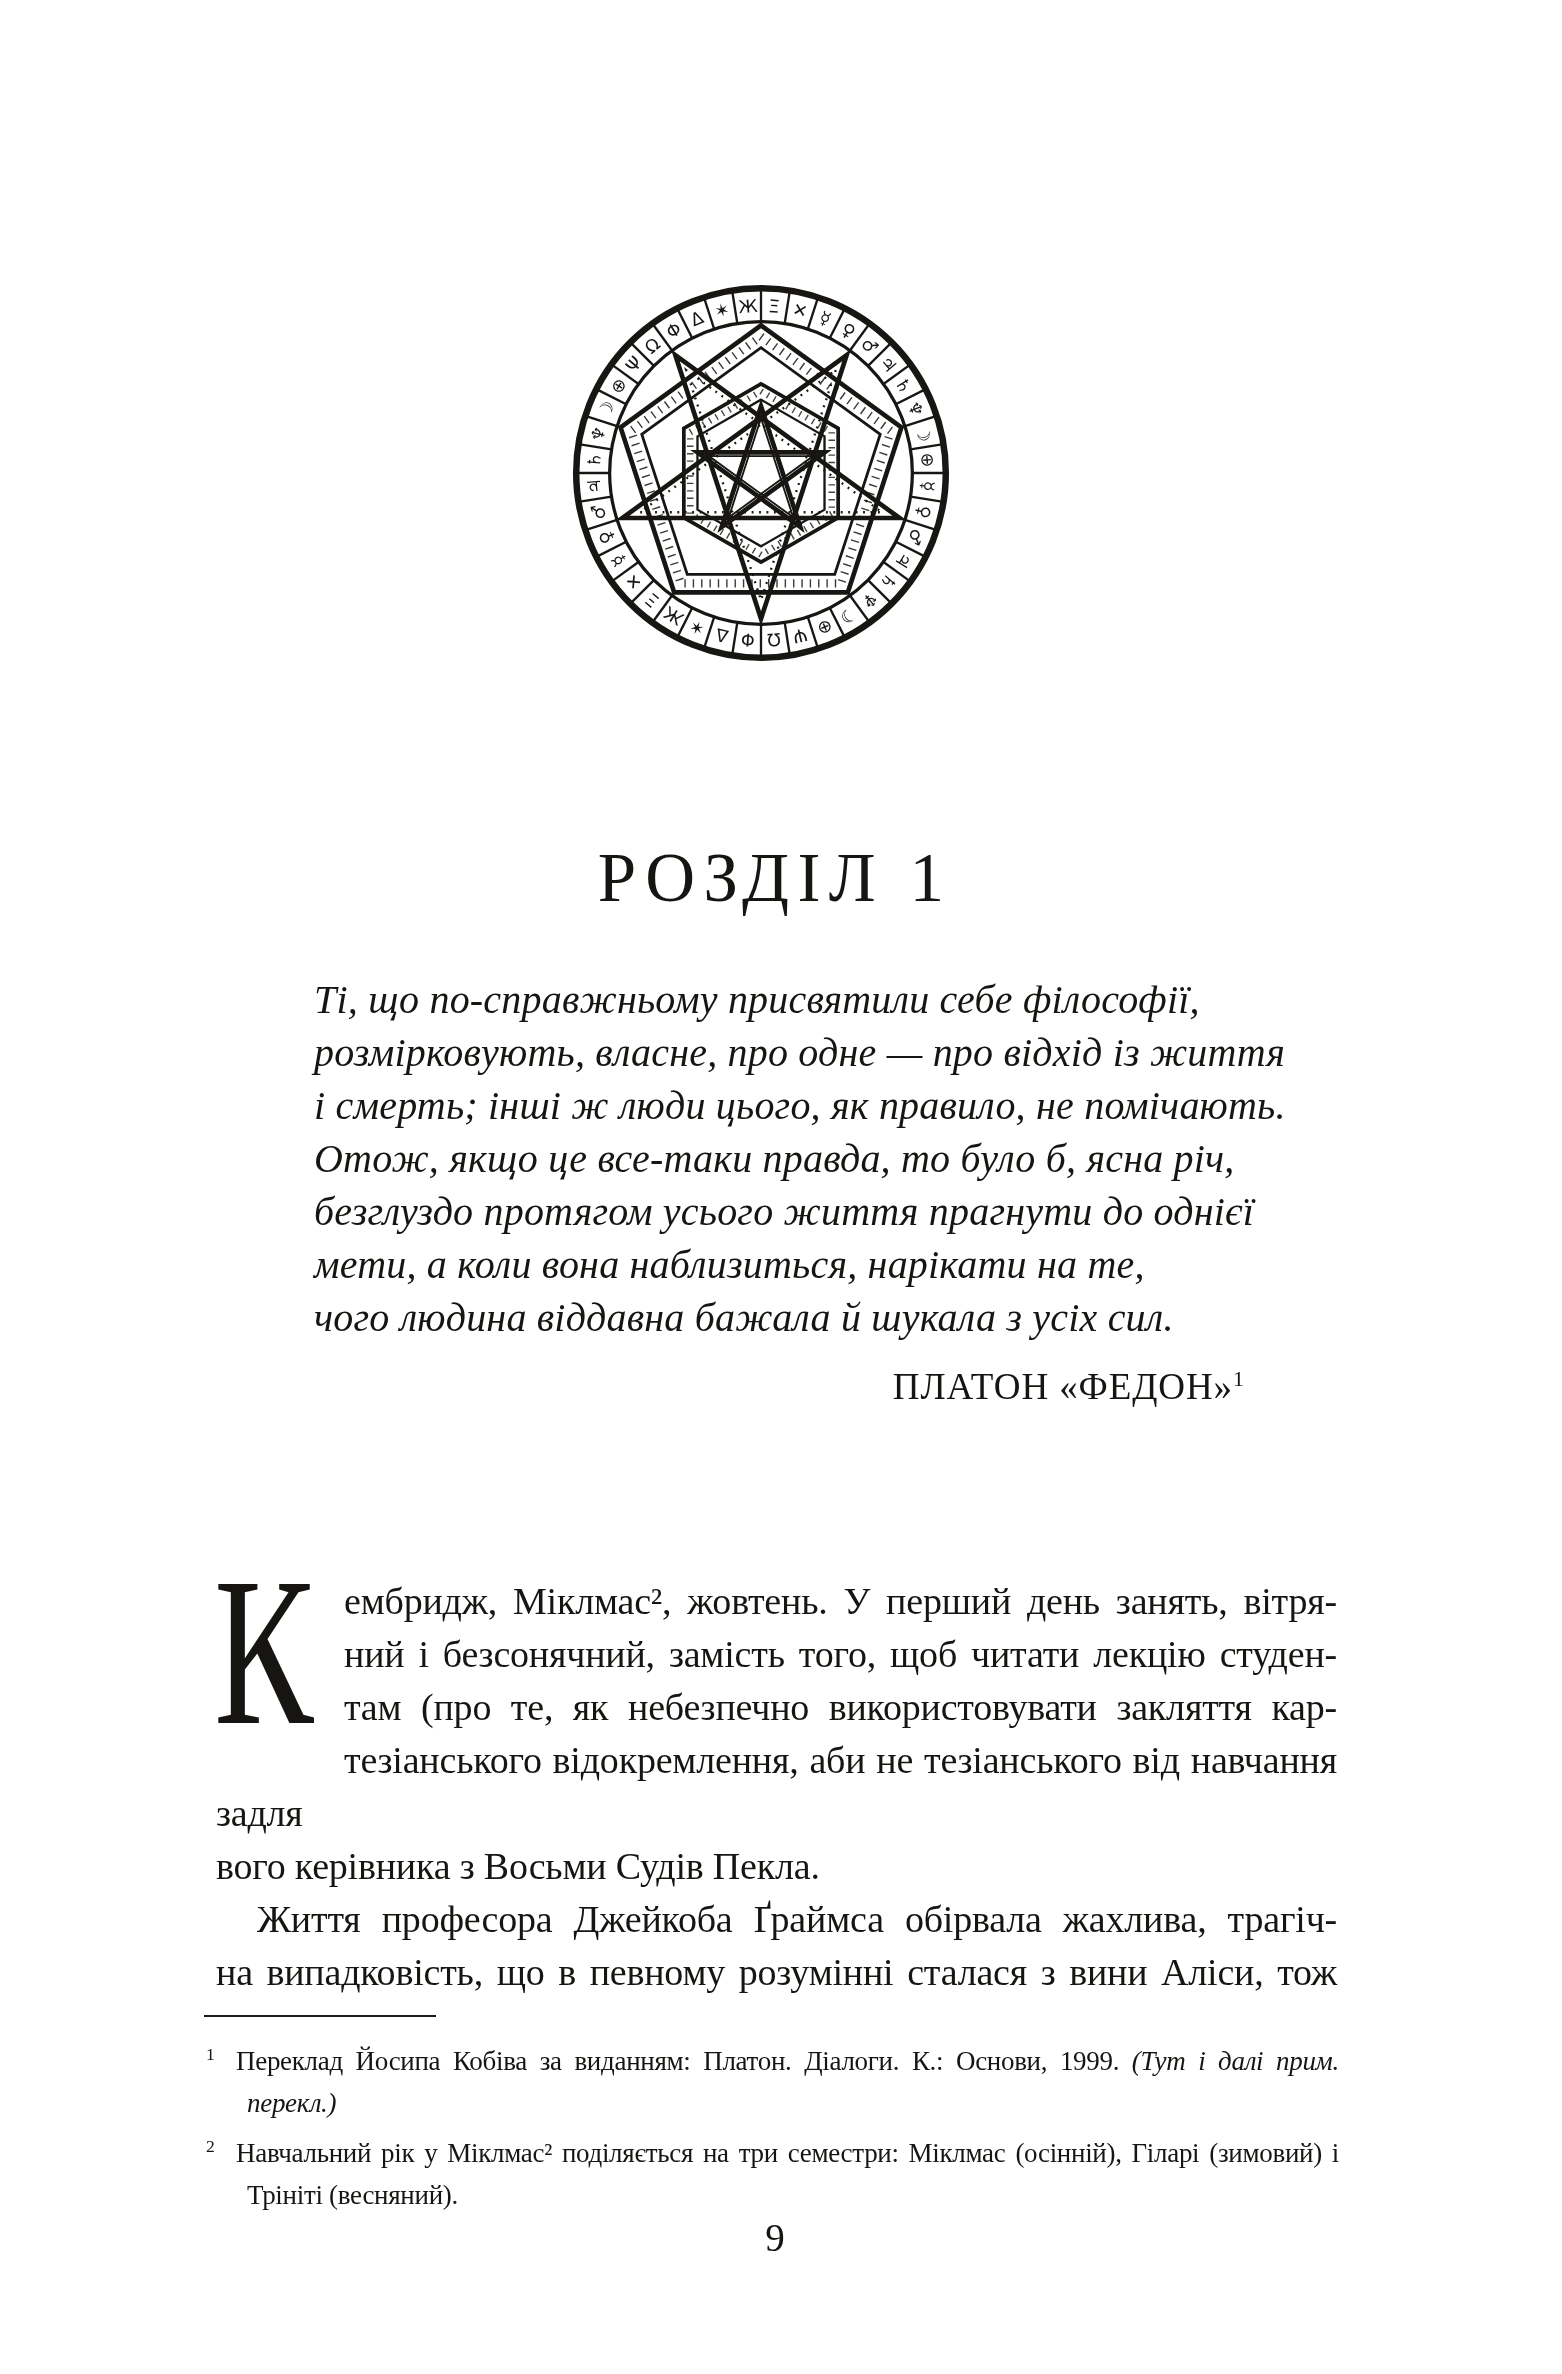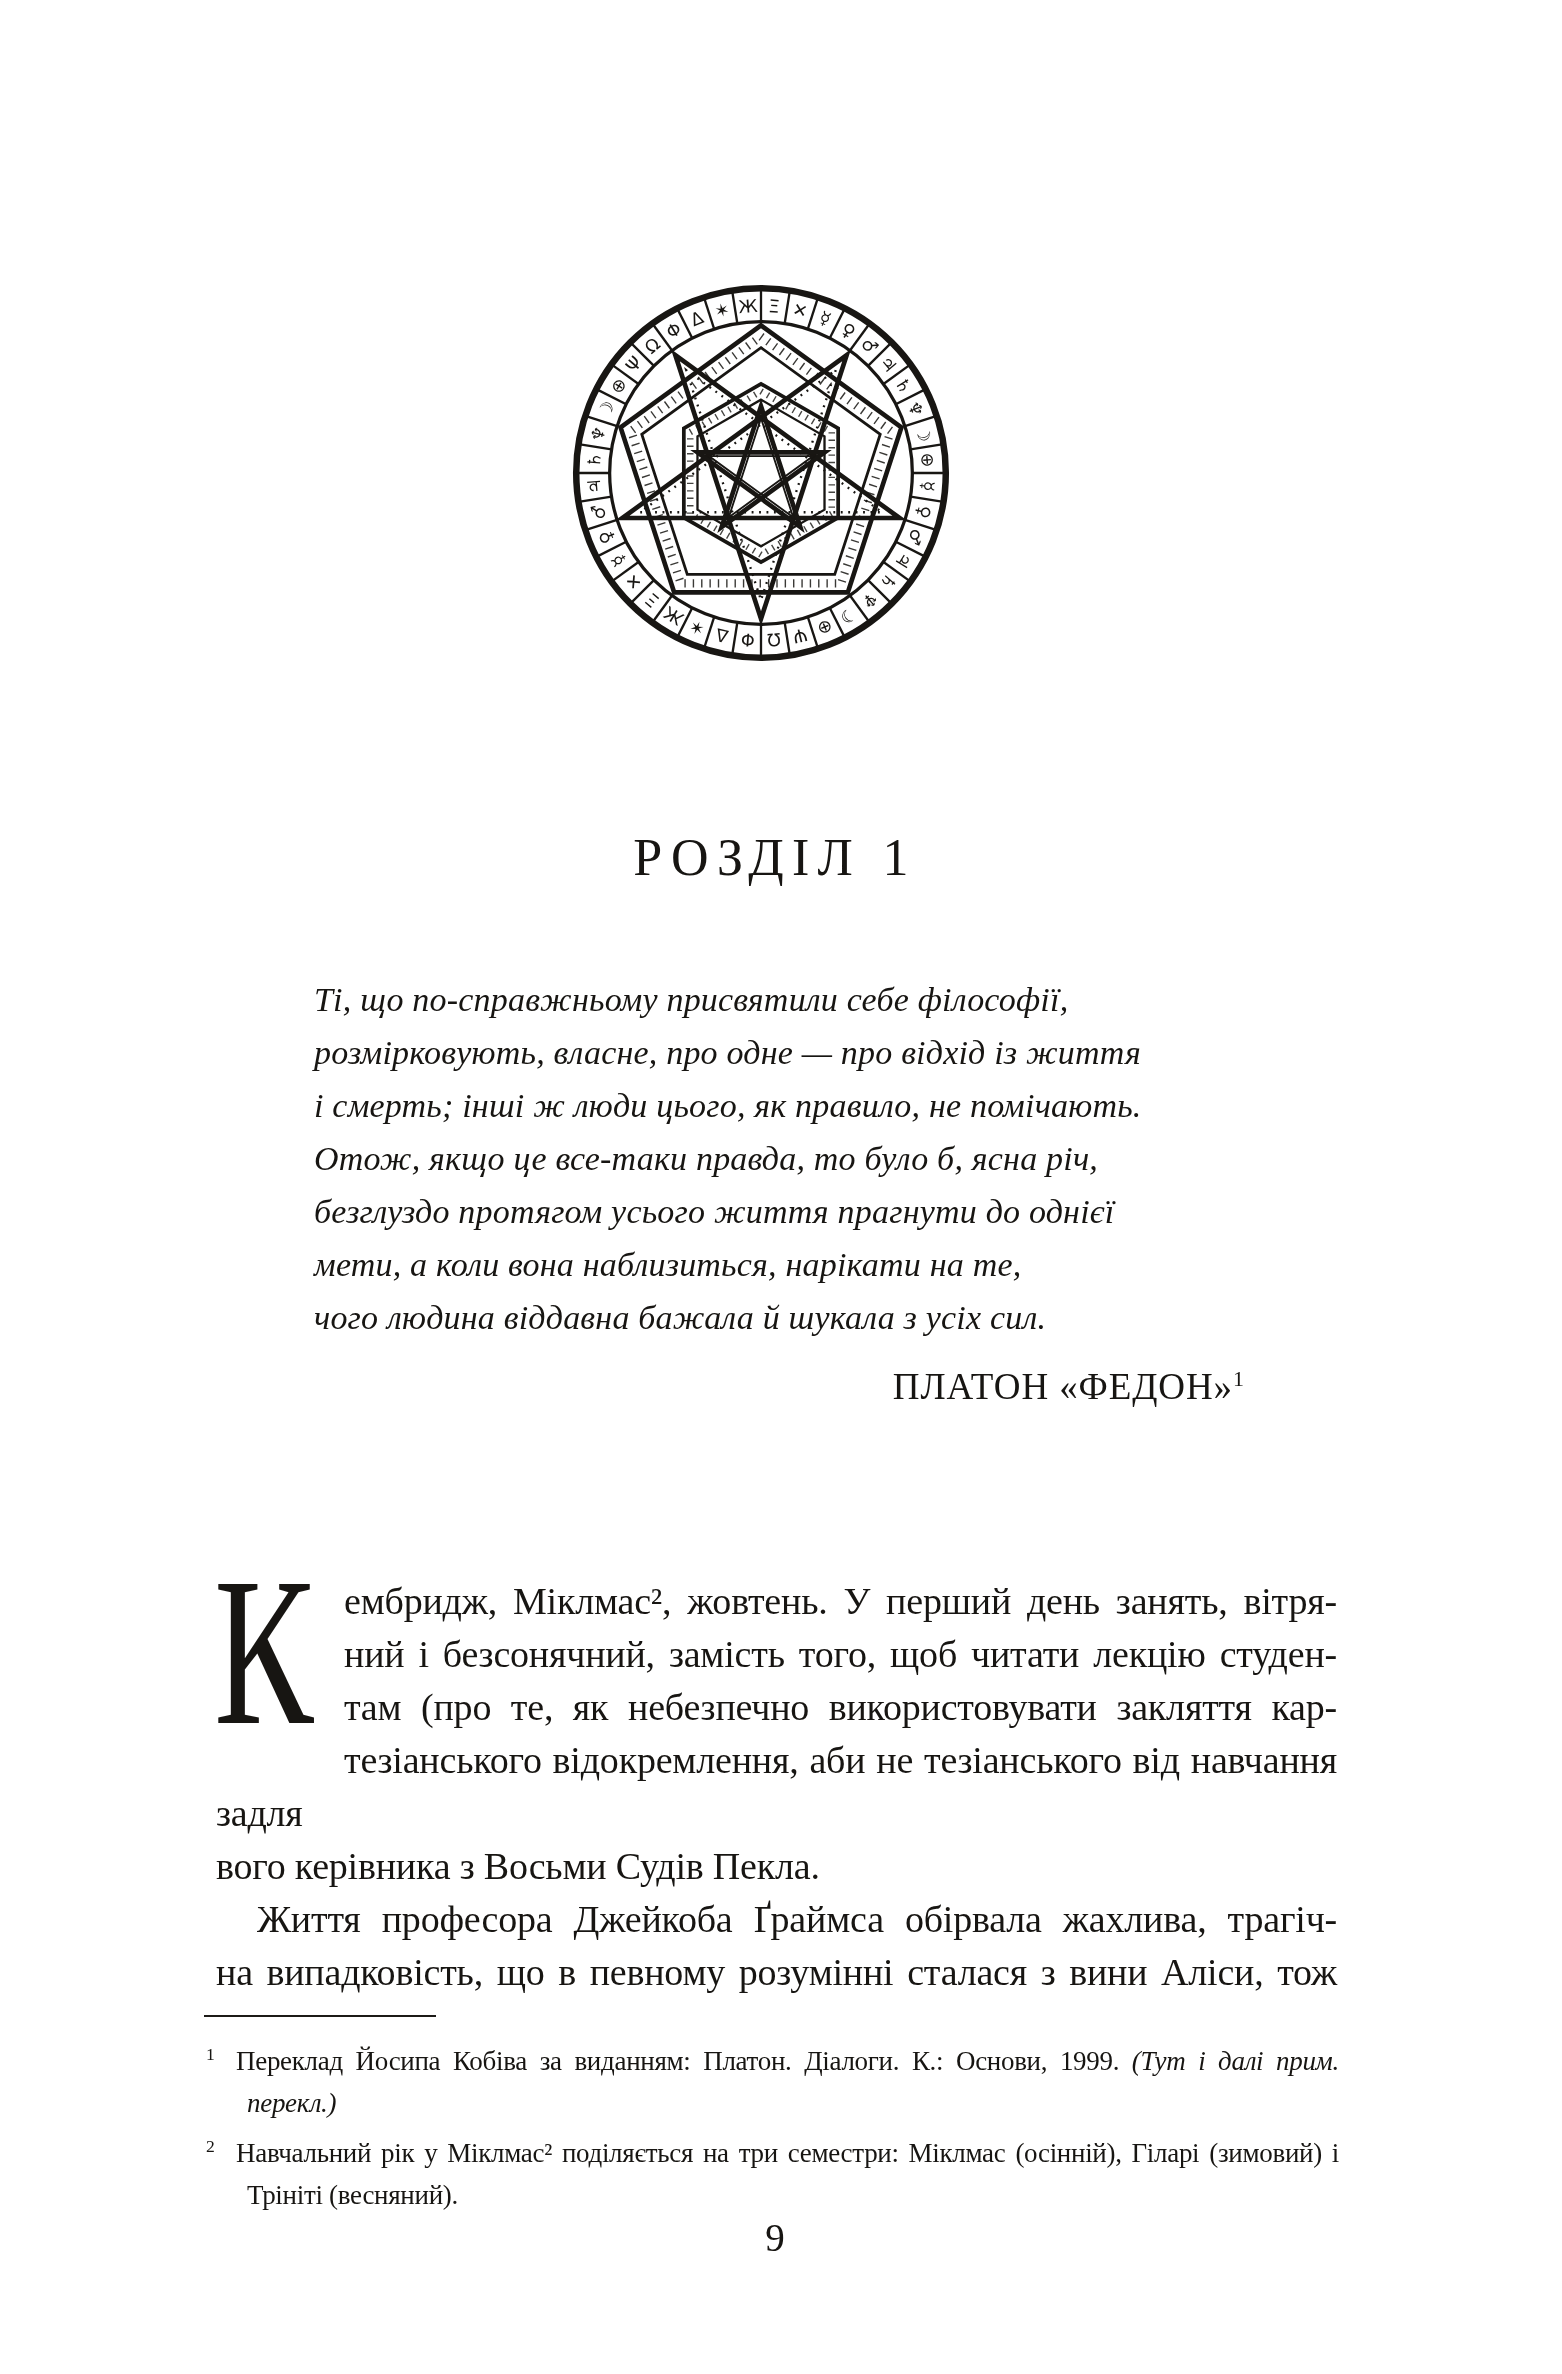--- a/index.html
+++ b/index.html
@@ -9,27 +9,27 @@
     background:#ffffff;
     color:#171512;
     font-family:"Liberation Serif","DejaVu Serif",serif;
     overflow:hidden;
   }
   
   .emblem{position:absolute;left:566px;top:278px;width:390px;height:390px;}
   
   .chapter-heading{
     position:absolute;left:213px;top:793px;width:1124px;
-    text-align:center;font-size:52px;letter-spacing:8.3px;
+    text-align:center;font-size:69px;letter-spacing:8.3px;
     font-weight:400;white-space:nowrap;
   }
   
   .epigraph{
     position:absolute;left:314px;top:973px;width:1030px;
-    font-style:italic;font-size:34px;line-height:53px;
+    font-style:italic;font-size:40px;line-height:53px;
     letter-spacing:0.2px;
   }
   .epigraph-line{white-space:nowrap;}
   
   .attribution{
     position:absolute;top:1365px;right:318px;
     font-size:37px;letter-spacing:0.9px;white-space:nowrap;margin-left:43px;
   }
   .attribution sup{font-size:22px;vertical-align:13px;letter-spacing:0;}
   

